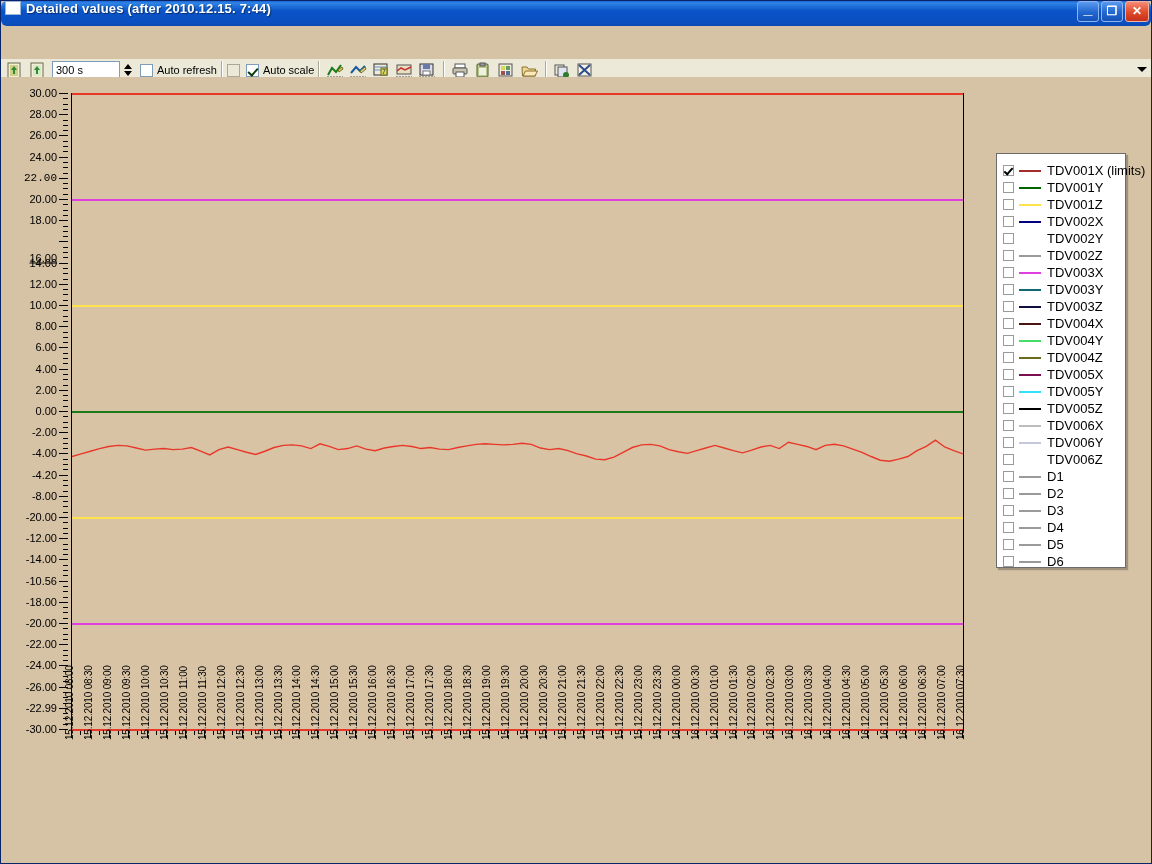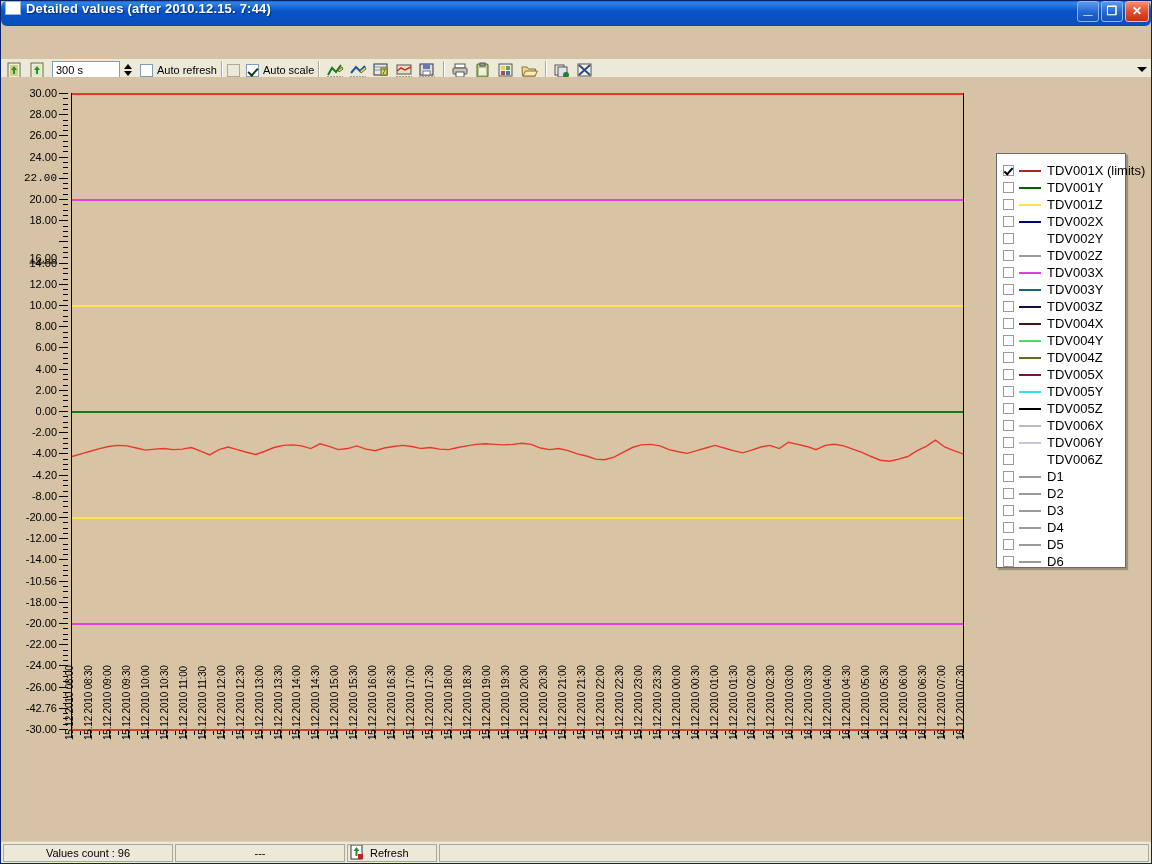--- a/index.html
+++ b/index.html
@@ -397,21 +397,21 @@
         <div class="ytick-label" style="top: 524.8px;">-18.00</div>
         <div class="ymajor" style="top: 524.8px;"></div>
         <div class="ytick-label" style="top: 546px;">-20.00</div>
         <div class="ymajor" style="top: 546px;"></div>
         <div class="ytick-label" style="top: 567.2px;">-22.00</div>
         <div class="ymajor" style="top: 567.2px;"></div>
         <div class="ytick-label" style="top: 588.4px;">-24.00</div>
         <div class="ymajor" style="top: 588.4px;"></div>
         <div class="ytick-label" style="top: 609.6px;">-26.00</div>
         <div class="ymajor" style="top: 609.6px;"></div>
-        <div class="ytick-label" style="top: 630.8px;">-42.76</div>
+        <div class="ytick-label" style="top: 630.8px;">-22.99</div>
         <div class="ymajor" style="top: 630.8px;"></div>
         <div class="ytick-label" style="top: 652px;">-30.00</div>
         <div class="ymajor" style="top: 652px;"></div>
         <div class="yminor" style="top: 646.7px;"></div>
         <div class="yminor" style="top: 641.4px;"></div>
         <div class="yminor" style="top: 636.1px;"></div>
         <div class="yminor" style="top: 625.5px;"></div>
         <div class="yminor" style="top: 620.2px;"></div>
         <div class="yminor" style="top: 614.9px;"></div>
         <div class="yminor" style="top: 604.3px;"></div>
@@ -778,29 +778,14 @@
           <div class="leg-label">D5</div>
         </div>
         <div class="leg-row">
           <div class="leg-chk"></div>
           <div class="leg-swatch" style="background: rgb(154, 154, 154);"></div>
           <div class="leg-label">D6</div>
         </div>
       </div>
   </div>
 
-  <div id="statusbar">
-    <div class="sb-panel" id="sb-count">Values count : 96</div>
-    <div class="sb-panel" id="sb-mid">---</div>
-    <div class="sb-panel" id="sb-refresh">
-      <span class="refresh-ico">
-        <svg width="14" height="15" viewBox="0 0 14 15">
-          <rect x="1" y="0" width="11" height="14" fill="#fff" stroke="#333"></rect>
-          <path d="M6.5 2 l3 4 h-2 v5 h-2 v-5 h-2z" fill="#2e8b2e"></path>
-          <rect x="8" y="9" width="5" height="5" fill="#c02020"></rect>
-        </svg>
-      </span>
-      <span>Refresh</span>
-    </div>
-    <div class="sb-panel" id="sb-rest"></div>
-  </div>
 
 </div>
 
 </body></html>

